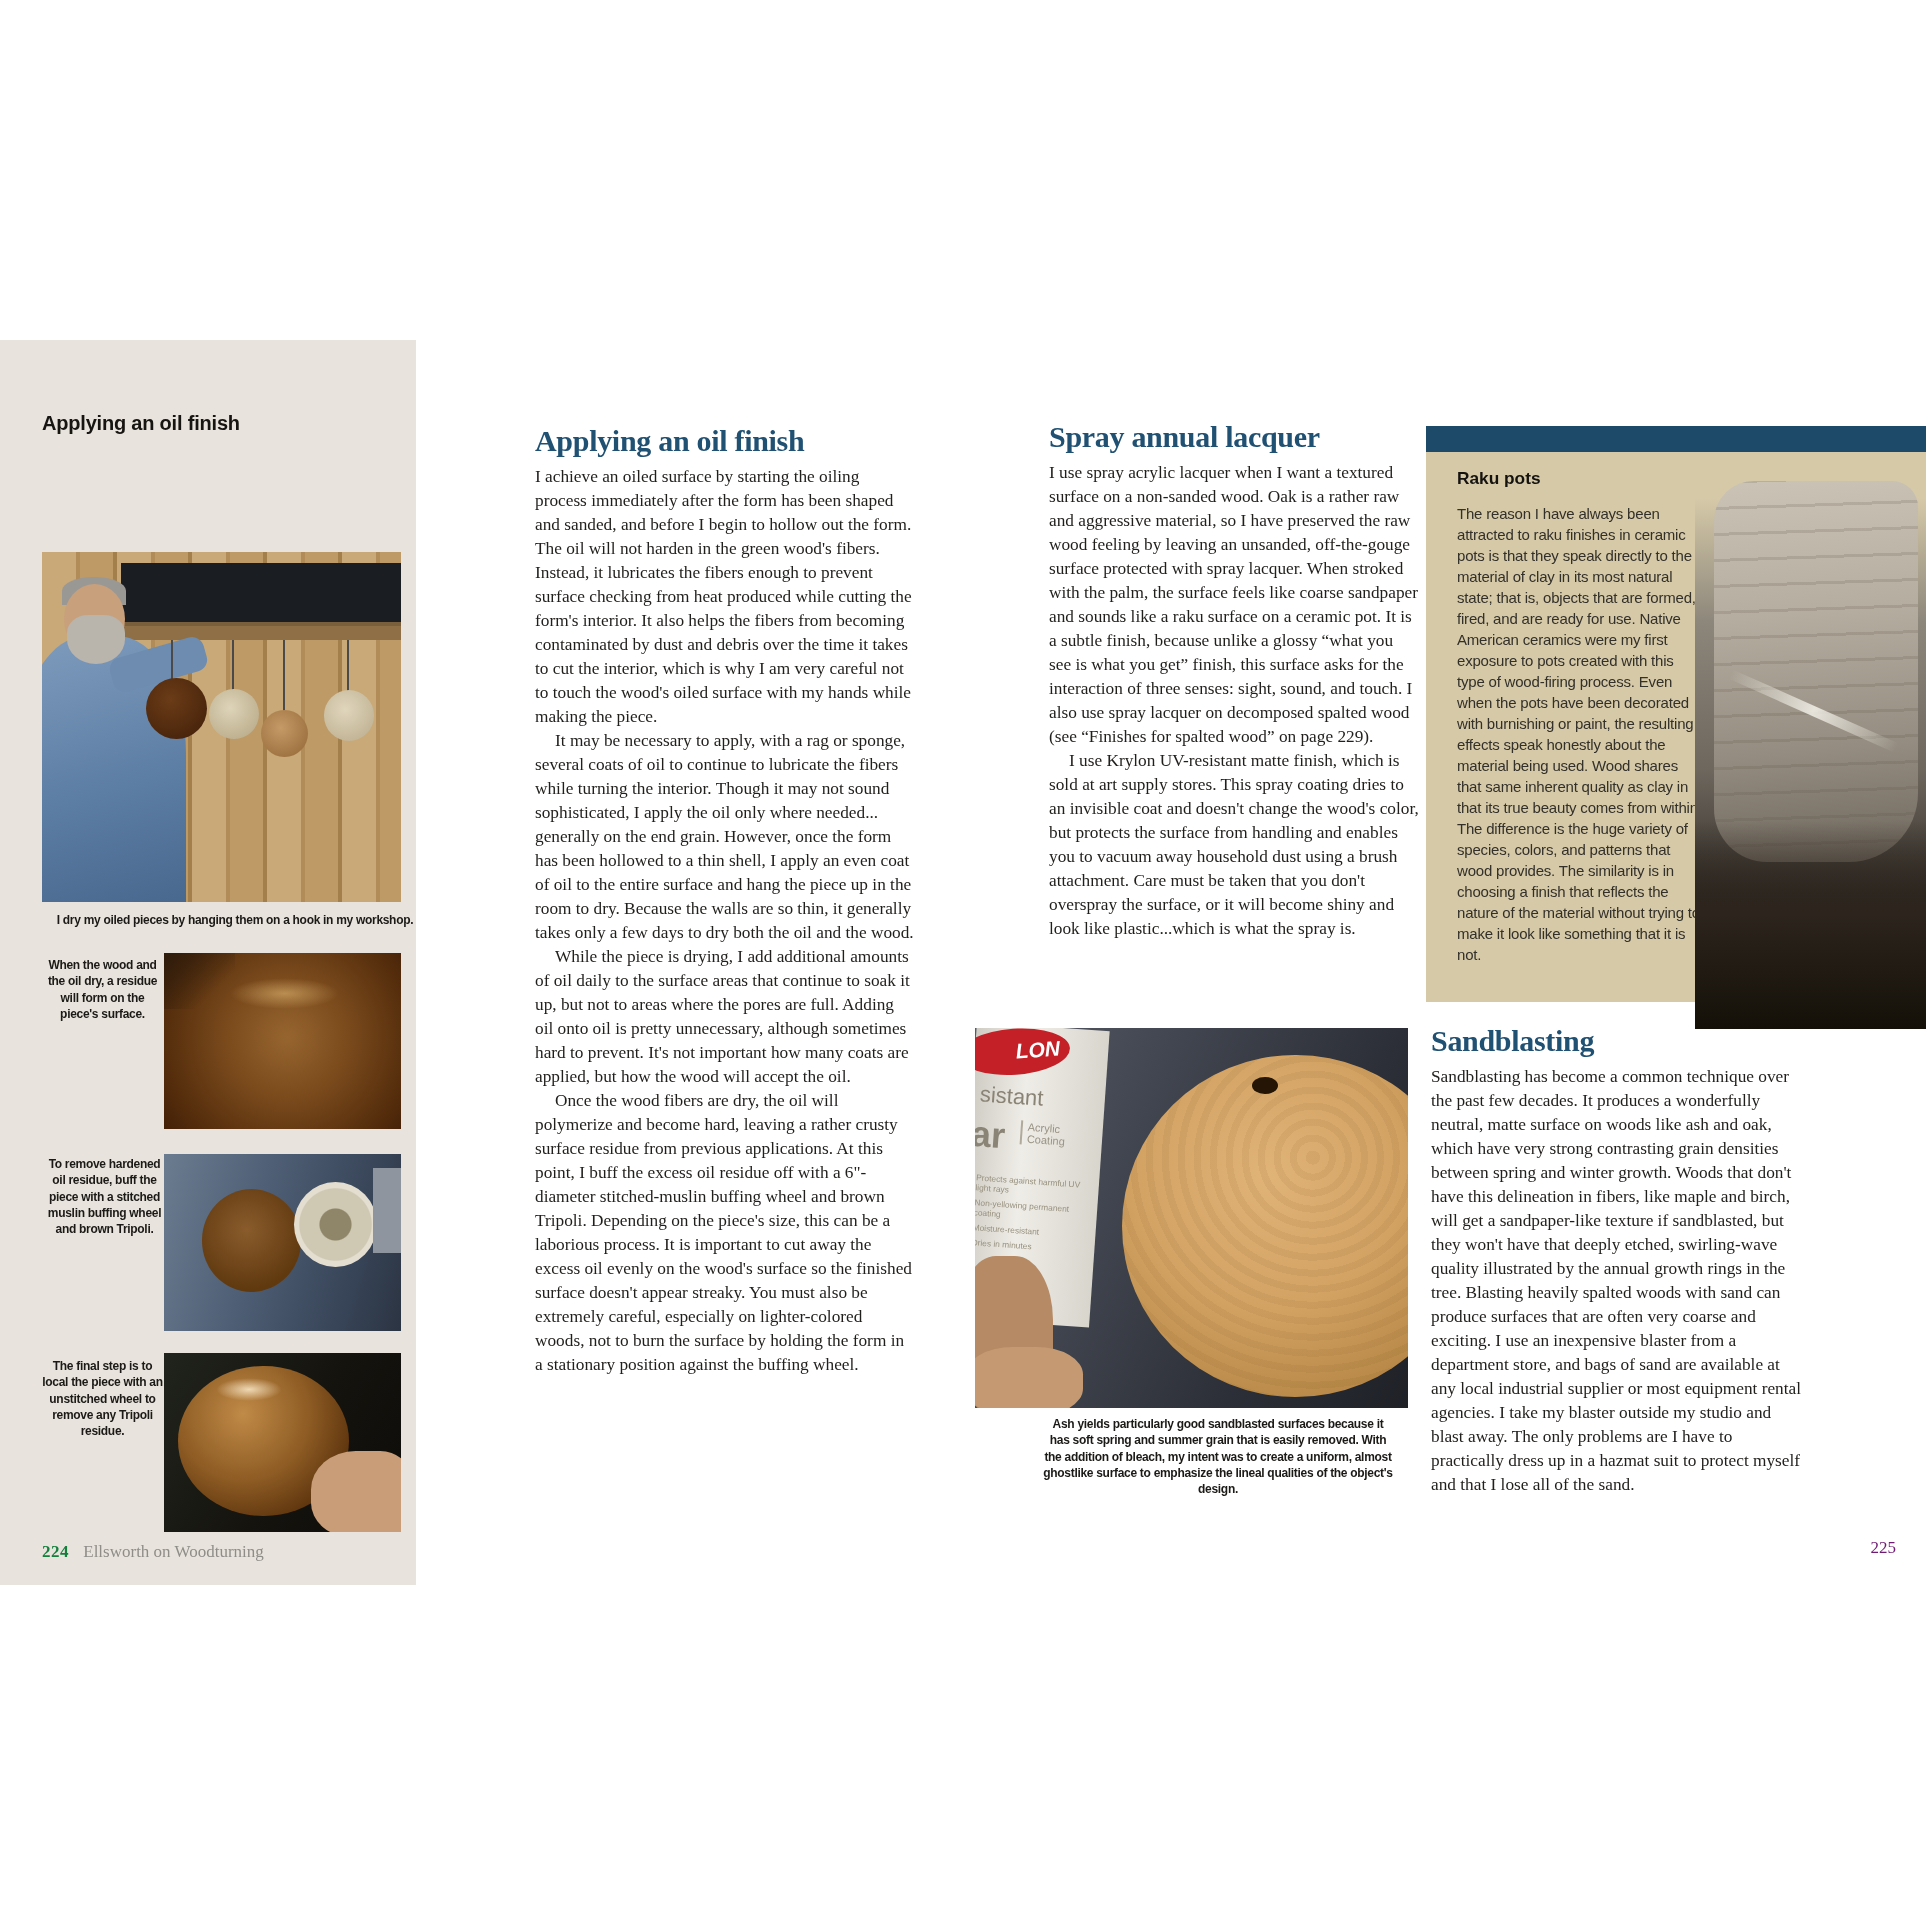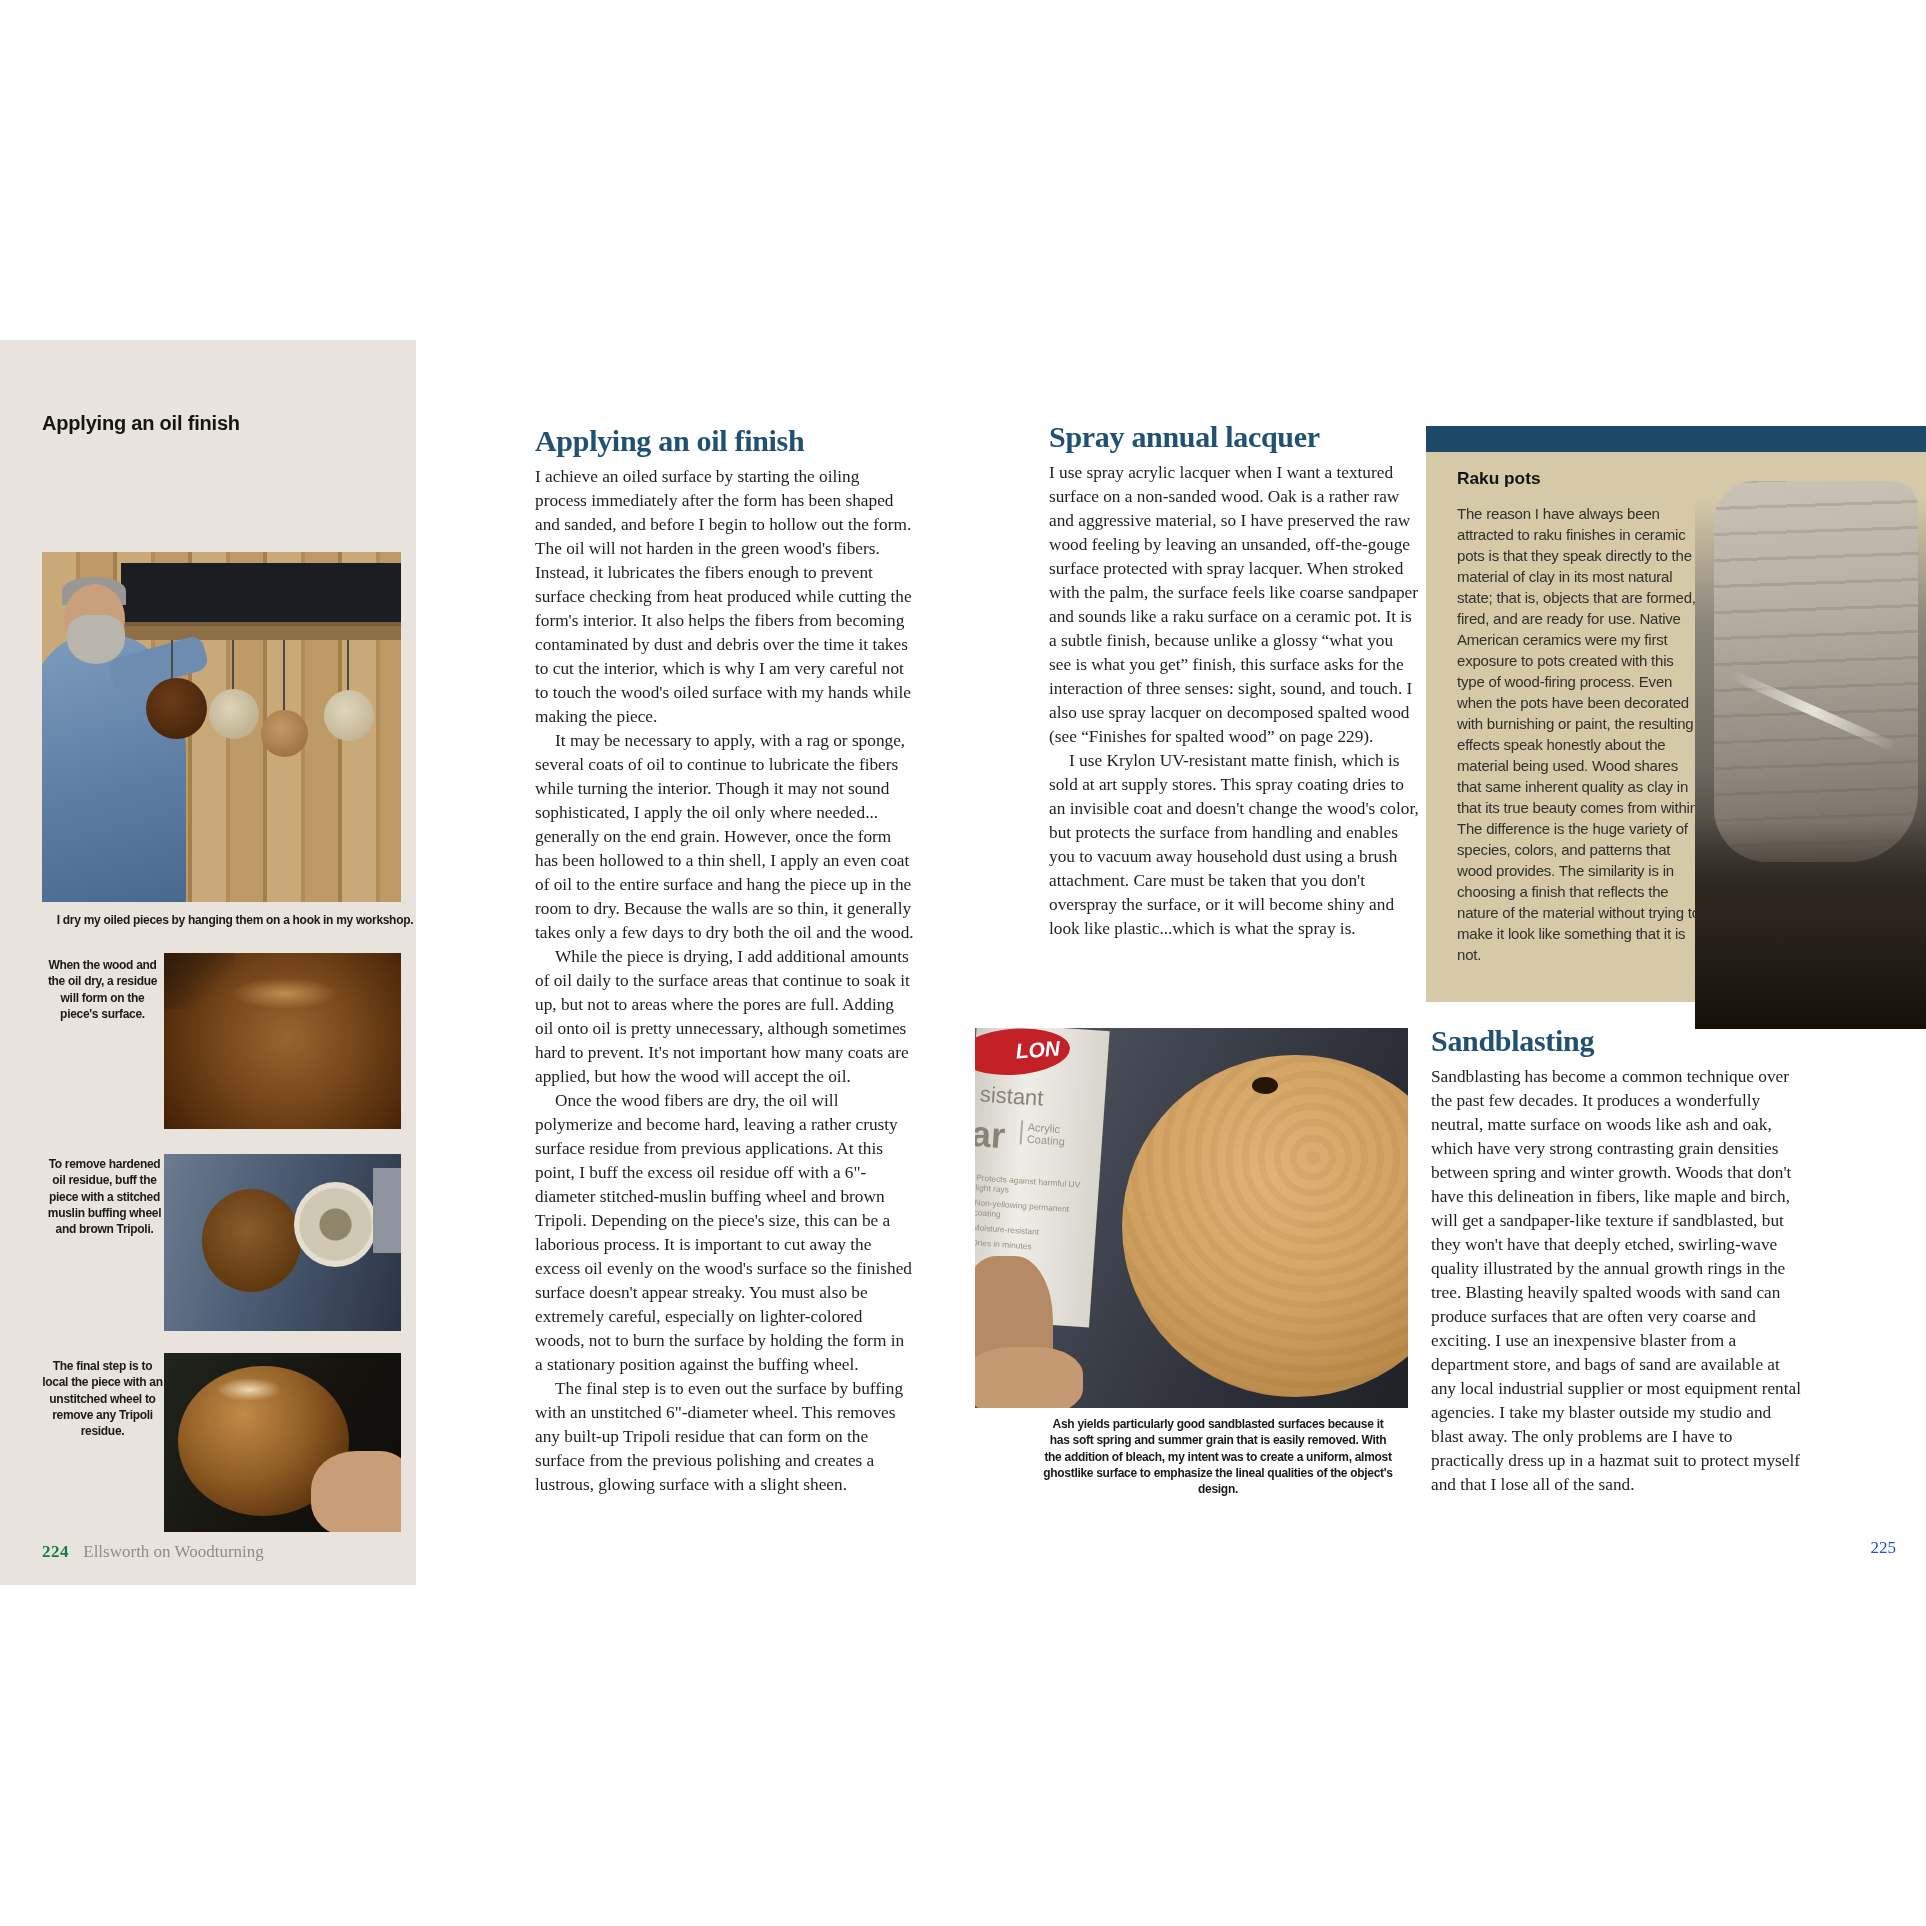--- a/index.html
+++ b/index.html
@@ -62,21 +62,21 @@
   .p4-bowl{left:6%;top:7%;width:72%;height:84%;border-radius:50%;
            background:radial-gradient(circle at 38% 32%,#c08a47 0%,#8e5c24 45%,#5c330d 78%,#3c1e05 100%);}
   .p4-gloss{left:22%;top:14%;width:28%;height:13%;
             background:radial-gradient(ellipse,rgba(255,240,210,.8),rgba(255,240,210,0) 70%);}
   .p4-hand{left:62%;top:55%;width:42%;height:48%;background:#c89d78;border-radius:45% 30% 0 40%;}
 
   
   .footer-left{left:42px;top:1542px;width:396px;font-size:17px;}
   .footer-left .pg{color:#15803d;font-weight:700;letter-spacing:0.5px;text-align:center;}
   .footer-left .bt{color:var(--footer_gray,#8f8d88);margin-left:10px;}
-  .footer-right{left:1802px;top:1538px;width:94px;text-align:right;font-size:17px;color:#1d4ed8;}
+  .footer-right{left:1802px;top:1538px;width:94px;text-align:right;font-size:17px;color:#701a75;}
 
   
   .col{position:absolute;}
   .col h2{margin:0 0 7px 0;font-size:30px;line-height:34px;font-weight:700;
           color:var(--heading_blue,#205173);letter-spacing:-0.3px;}
   .col p{margin:0;font-size:17.3px;line-height:24px;color:#211f1c;}
   .col p + p{text-indent:20px;}
   .main-col{left:535px;top:424px;width:379px;}
   .spray-col{left:1049px;top:420px;width:370px;}
   .sand-col{left:1431px;top:1024px;width:376px;}
@@ -183,21 +183,20 @@
     <span class="pg">224</span>
     <span class="bt">Ellsworth on Woodturning</span>
   </div>
 
   <div class="col main-col">
     <h2>Applying an oil finish</h2>
     <p>I achieve an oiled surface by starting the oiling process immediately after the form has been shaped and sanded, and before I begin to hollow out the form. The oil will not harden in the green wood's fibers. Instead, it lubricates the fibers enough to prevent surface checking from heat produced while cutting the form's interior. It also helps the fibers from becoming contaminated by dust and debris over the time it takes to cut the interior, which is why I am very careful not to touch the wood's oiled surface with my hands while making the piece.</p>
     <p>It may be necessary to apply, with a rag or sponge, several coats of oil to continue to lubricate the fibers while turning the interior. Though it may not sound sophisticated, I apply the oil only where needed... generally on the end grain. However, once the form has been hollowed to a thin shell, I apply an even coat of oil to the entire surface and hang the piece up in the room to dry. Because the walls are so thin, it generally takes only a few days to dry both the oil and the wood.</p>
     <p>While the piece is drying, I add additional amounts of oil daily to the surface areas that continue to soak it up, but not to areas where the pores are full. Adding oil onto oil is pretty unnecessary, although sometimes hard to prevent. It's not important how many coats are applied, but how the wood will accept the oil.</p>
     <p>Once the wood fibers are dry, the oil will polymerize and become hard, leaving a rather crusty surface residue from previous applications. At this point, I buff the excess oil residue off with a 6"-diameter stitched-muslin buffing wheel and brown Tripoli. Depending on the piece's size, this can be a laborious process. It is important to cut away the excess oil evenly on the wood's surface so the finished surface doesn't appear streaky. You must also be extremely careful, especially on lighter-colored woods, not to burn the surface by holding the form in a stationary position against the buffing wheel.</p>
-    <p>The final step is to even out the surface by buffing with an unstitched 6"-diameter wheel. This removes any built-up Tripoli residue that can form on the surface from the previous polishing and creates a lustrous, glowing surface with a slight sheen.</p>
   </div>
 
   <div class="col spray-col">
     <h2>Spray annual lacquer</h2>
     <p>I use spray acrylic lacquer when I want a textured surface on a non-sanded wood. Oak is a rather raw and aggressive material, so I have preserved the raw wood feeling by leaving an unsanded, off-the-gouge surface protected with spray lacquer. When stroked with the palm, the surface feels like coarse sandpaper and sounds like a raku surface on a ceramic pot. It is a subtle finish, because unlike a glossy “what you see is what you get” finish, this surface asks for the interaction of three senses: sight, sound, and touch. I also use spray lacquer on decomposed spalted wood (see “Finishes for spalted wood” on page 229).</p>
     <p>I use Krylon UV-resistant matte finish, which is sold at art supply stores. This spray coating dries to an invisible coat and doesn't change the wood's color, but protects the surface from handling and enables you to vacuum away household dust using a brush attachment. Care must be taken that you don't overspray the surface, or it will become shiny and look like plastic...which is what the spray is.</p>
   </div>
 
   <div class="photo spray-photo">
     <div class="sp-bg"></div>

